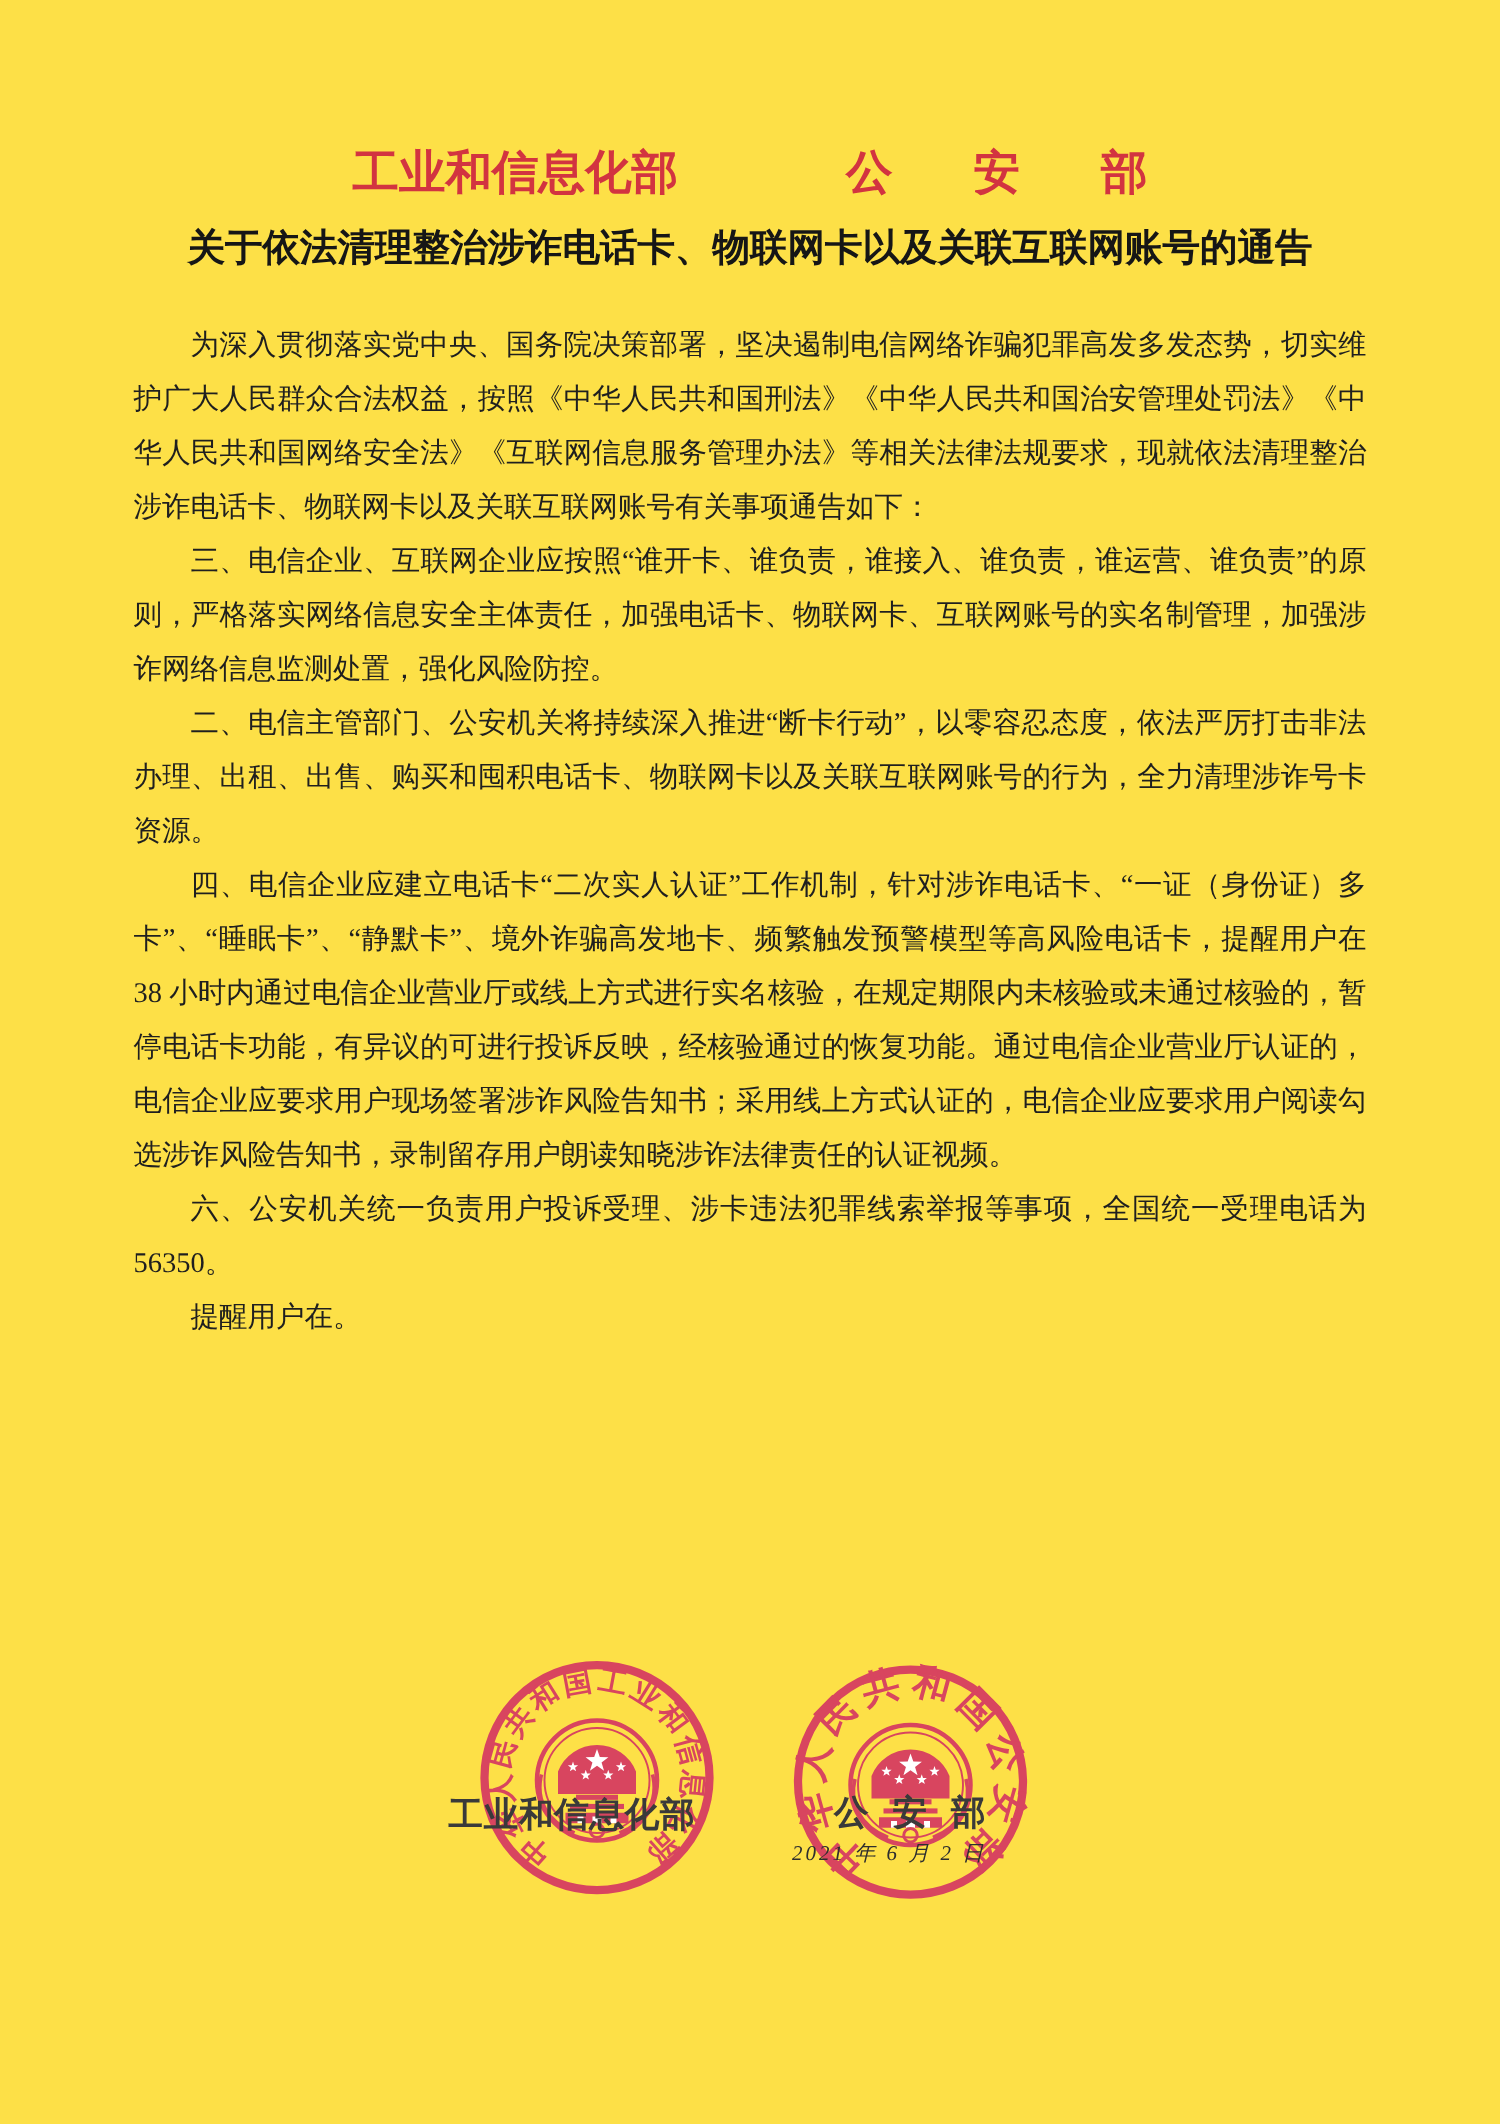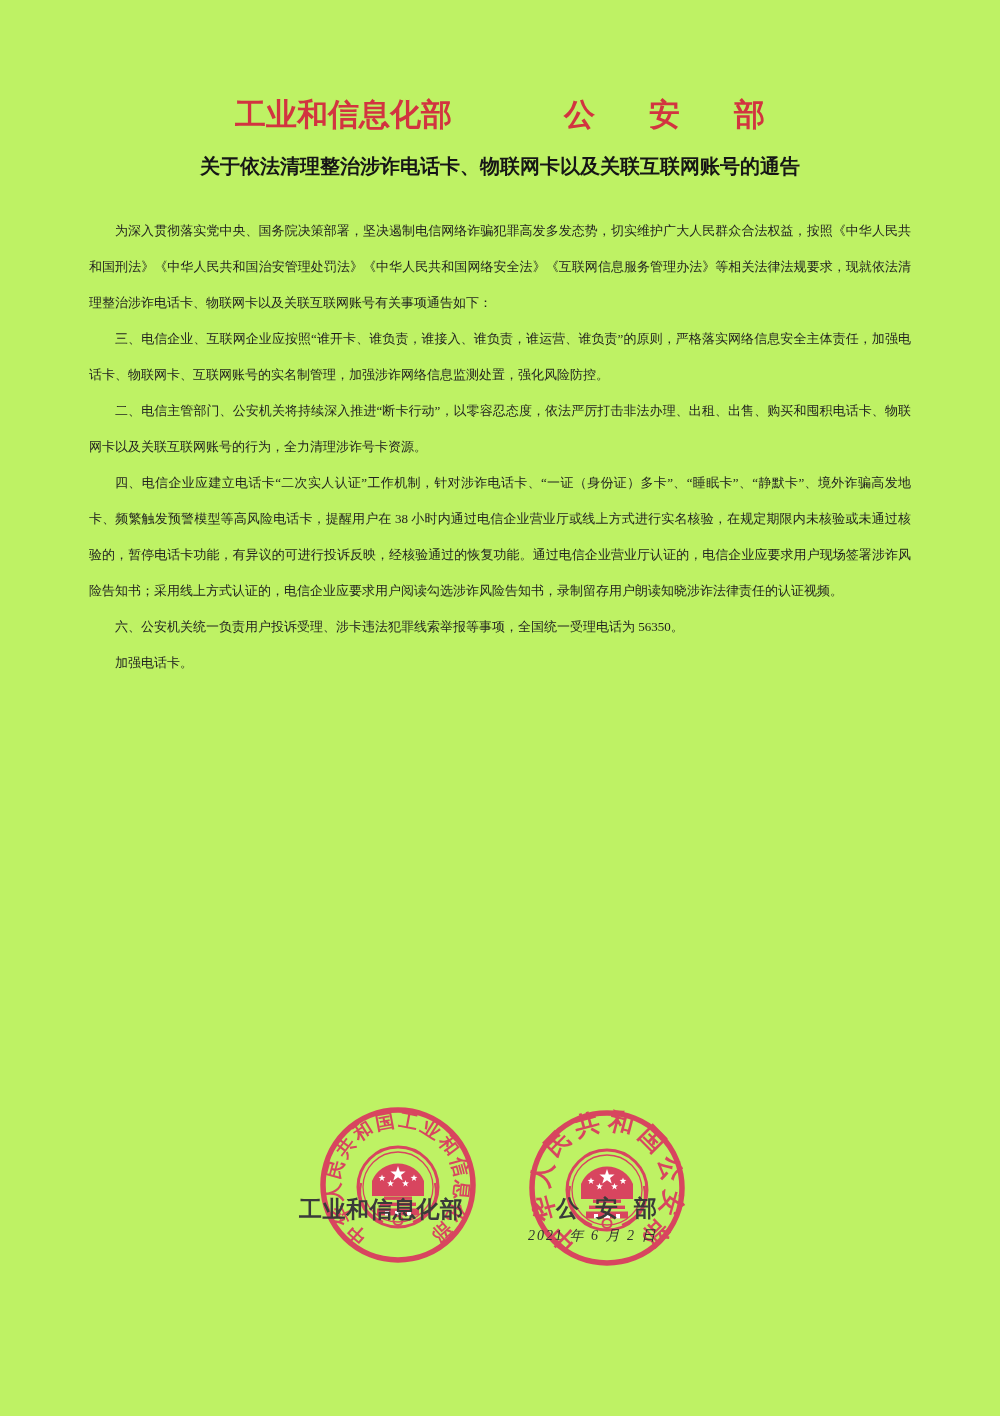--- a/index.html
+++ b/index.html
@@ -1,21 +1,21 @@
 <!DOCTYPE html>
 <html><head>
 <meta charset="utf-8">
 <style>
   html,body { margin:0; padding:0; background:#ffffff; }
   .page {
     position: relative;
     width: 1000px;
     height: 1416px;
     margin: 0 auto;
-    background: #bef264;
+    background: #fde047;
     font-family: "Liberation Serif", "DejaVu Serif", serif;
     color: #1f1f1f;
     overflow: hidden;
   }
   .header-row {
     margin-top: 97px;
     display: flex;
     justify-content: center;
     align-items: baseline;
     gap: 112px;
@@ -24,29 +24,29 @@
     font-weight: bold;
     line-height: 36px;
   }
   .ministry-right {
     letter-spacing: 54px;
     margin-right: -54px;
   }
   .doc-title {
     margin-top: 17px;
     text-align: center;
-    font-size: 20px;
+    font-size: 25px;
     font-weight: bold;
     line-height: 32px;
     color: #161616;
   }
   .doc-body {
     width: 822px;
     margin: 31px auto 0;
-    font-size: 13px;
+    font-size: 19px;
     line-height: 36px;
     text-align: justify;
     text-justify: inter-ideograph;
   }
   .doc-body p { margin: 0; text-indent: 2em; }
   .seal {
     position: absolute;
     width: 160px;
     height: 160px;
   }
@@ -89,21 +89,21 @@
   </div>
 
   <div class="doc-title">关于依法清理整治涉诈电话卡、物联网卡以及关联互联网账号的通告</div>
 
   <div class="doc-body">
     <p>为深入贯彻落实党中央、国务院决策部署，坚决遏制电信网络诈骗犯罪高发多发态势，切实维护广大人民群众合法权益，按照《中华人民共和国刑法》《中华人民共和国治安管理处罚法》《中华人民共和国网络安全法》《互联网信息服务管理办法》等相关法律法规要求，现就依法清理整治涉诈电话卡、物联网卡以及关联互联网账号有关事项通告如下：</p>
     <p>三、电信企业、互联网企业应按照“谁开卡、谁负责，谁接入、谁负责，谁运营、谁负责”的原则，严格落实网络信息安全主体责任，加强电话卡、物联网卡、互联网账号的实名制管理，加强涉诈网络信息监测处置，强化风险防控。</p>
     <p>二、电信主管部门、公安机关将持续深入推进“断卡行动”，以零容忍态度，依法严厉打击非法办理、出租、出售、购买和囤积电话卡、物联网卡以及关联互联网账号的行为，全力清理涉诈号卡资源。</p>
     <p>四、电信企业应建立电话卡“二次实人认证”工作机制，针对涉诈电话卡、“一证（身份证）多卡”、“睡眠卡”、“静默卡”、境外诈骗高发地卡、频繁触发预警模型等高风险电话卡，提醒用户在 38 小时内通过电信企业营业厅或线上方式进行实名核验，在规定期限内未核验或未通过核验的，暂停电话卡功能，有异议的可进行投诉反映，经核验通过的恢复功能。通过电信企业营业厅认证的，电信企业应要求用户现场签署涉诈风险告知书；采用线上方式认证的，电信企业应要求用户阅读勾选涉诈风险告知书，录制留存用户朗读知晓涉诈法律责任的认证视频。</p>
     <p>六、公安机关统一负责用户投诉受理、涉卡违法犯罪线索举报等事项，全国统一受理电话为 56350。</p>
-    <p>加强电话卡。</p>
+    <p>提醒用户在。</p>
   </div>
 
   <div class="seal seal-left">
     <svg viewBox="0 0 160 160">
       <defs>
         <path id="ringPathL" d="M 80 138 A 58 58 0 1 1 80 22 A 58 58 0 1 1 80 138"></path>
         <path id="starShape" d="M 0,-8 L 1.88,-2.59 L 7.61,-2.47 L 3.04,0.99 L 4.7,6.47 L 0,3.2 L -4.7,6.47 L -3.04,0.99 L -7.61,-2.47 L -1.88,-2.59 Z" fill="#ffffff"></path>
         <g id="emblem">
           <circle r="40" fill="none" stroke="#d8455f" stroke-width="3"></circle>
           <circle r="35" fill="none" stroke="#d8455f" stroke-width="1.3"></circle>

